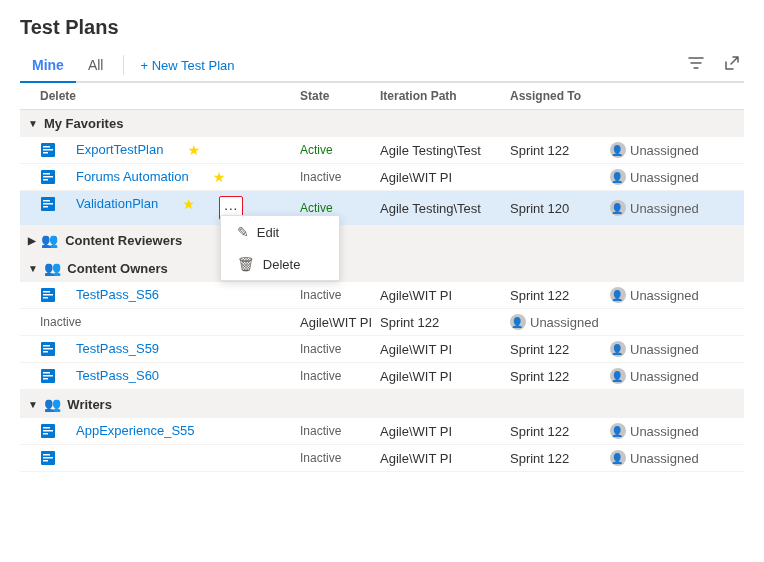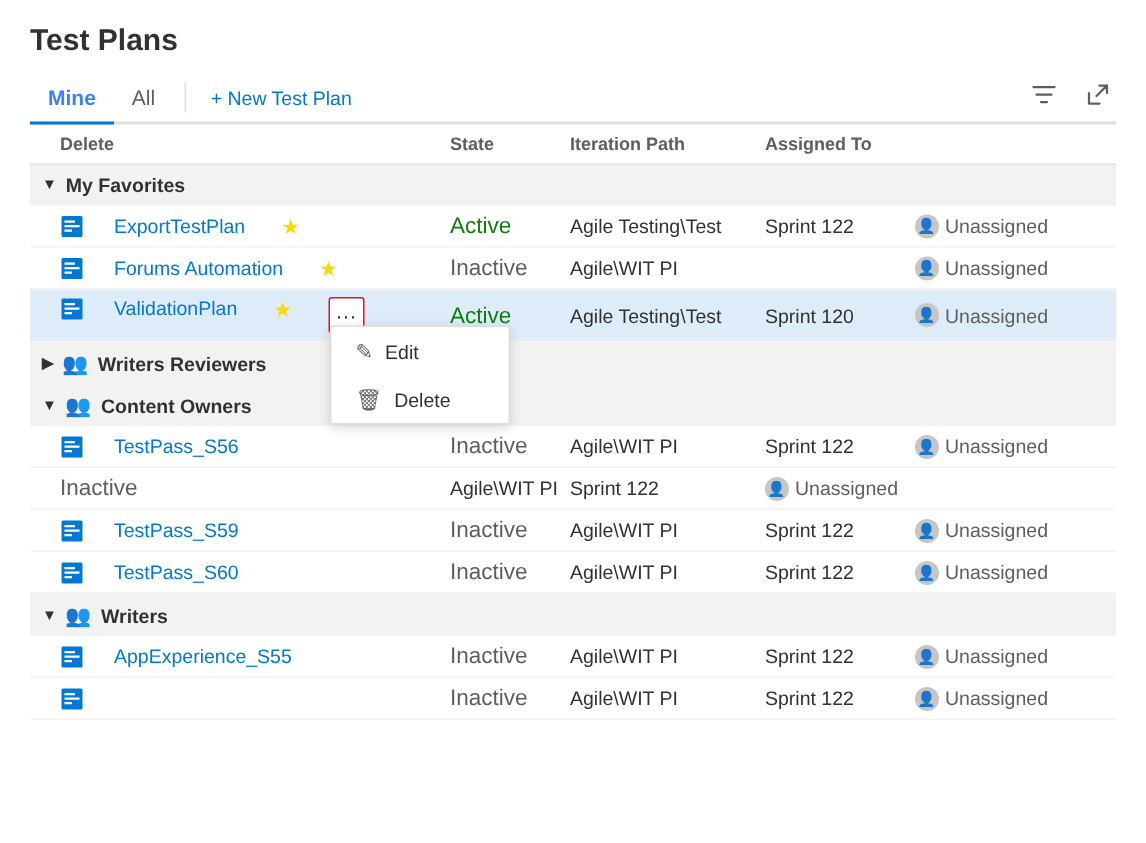--- a/index.html
+++ b/index.html
@@ -113,21 +113,21 @@
       color: #0078d4;
       cursor: pointer;
     }
     .star {
       color: #ffd700;
       font-size: 14px;
       cursor: pointer;
       margin-left: 4px;
     }
     .state-badge {
-      font-size: 15px;
+      font-size: 12px;
     }
     .state-active { color: #107c10; }
     .state-inactive { color: #605e5c; }
     .assign-icon {
       display: inline-flex;
       align-items: center;
       gap: 4px;
       color: #605e5c;
     }
     .assign-circle {
@@ -285,21 +285,21 @@
       <div>Sprint 120</div>
       <div class="assign-icon">
         <div class="assign-circle">👤</div>
         <span>Unassigned</span>
       </div>
     </div>
 
     <div class="group-row">
       <span style="font-size:10px;">▶</span>
       <span style="color:#0078d4;font-size:14px;">👥</span>
-      <span>Writers Reviewers</span>
+      <span>Content Reviewers</span>
     </div>
 
     <div class="group-row">
       <span style="font-size:10px;">▼</span>
       <span style="color:#0078d4;font-size:14px;">👥</span>
       <span>Content Owners</span>
     </div>
 
     <div class="data-row">
       <div class="row-title">

